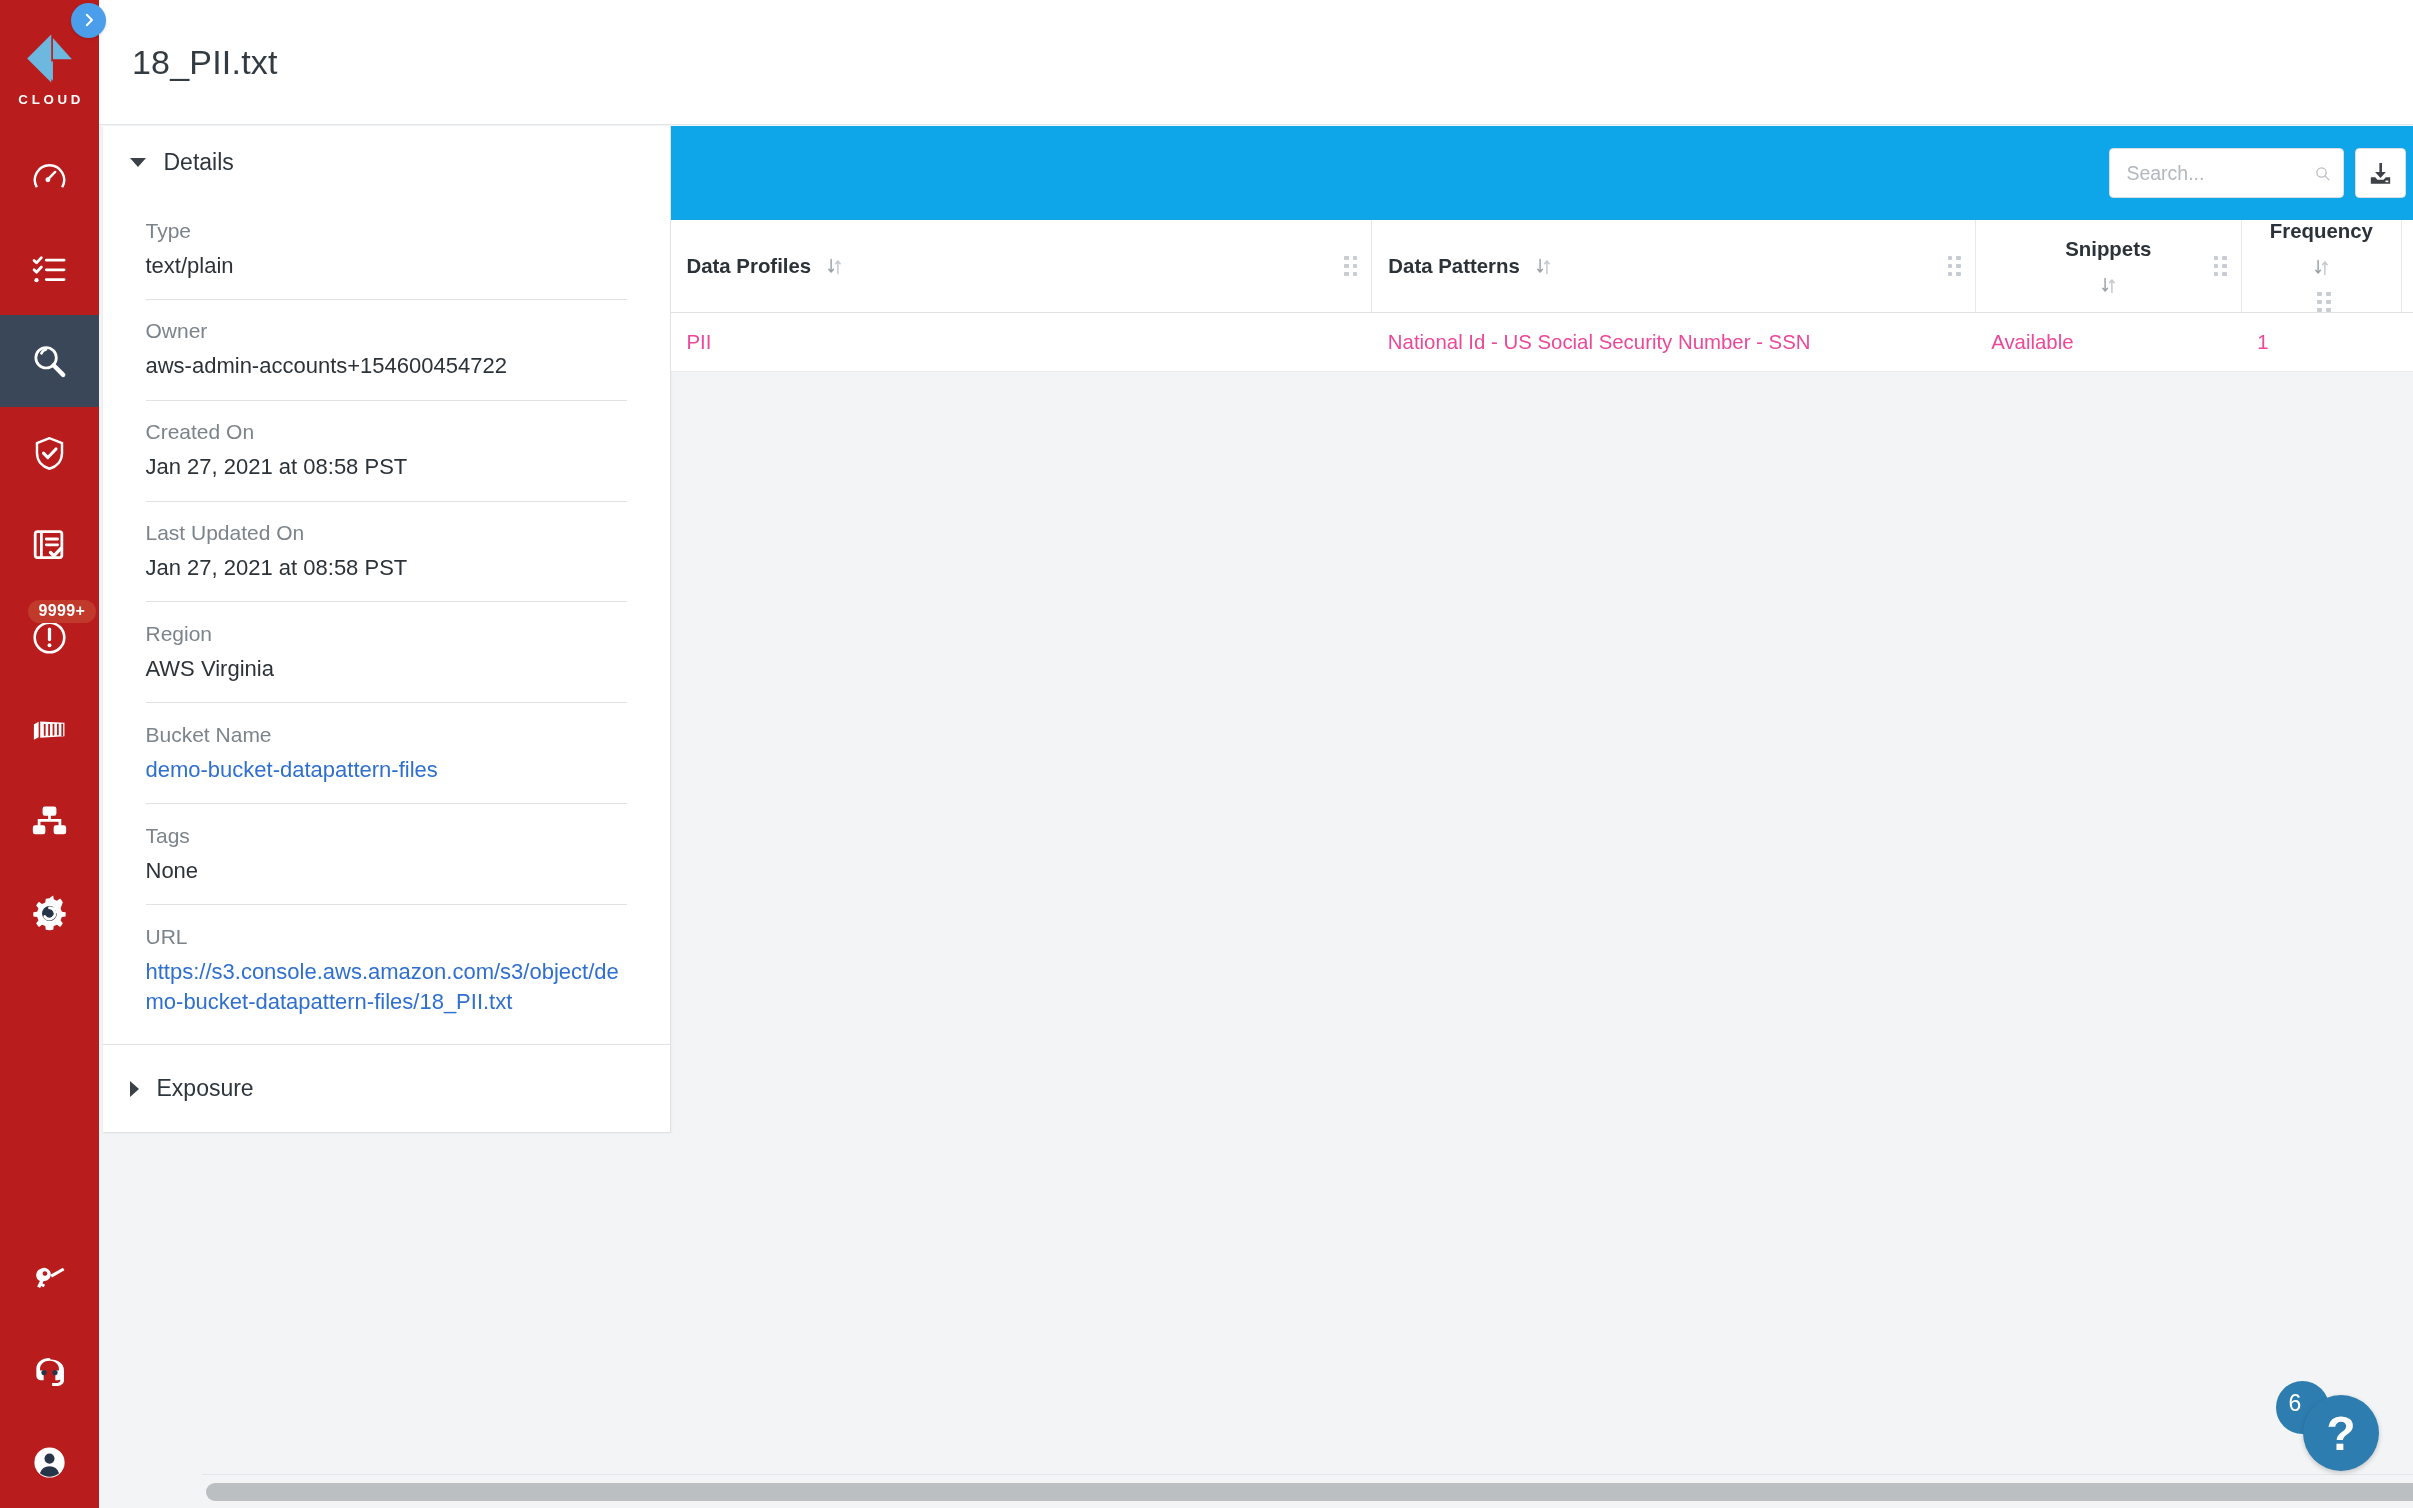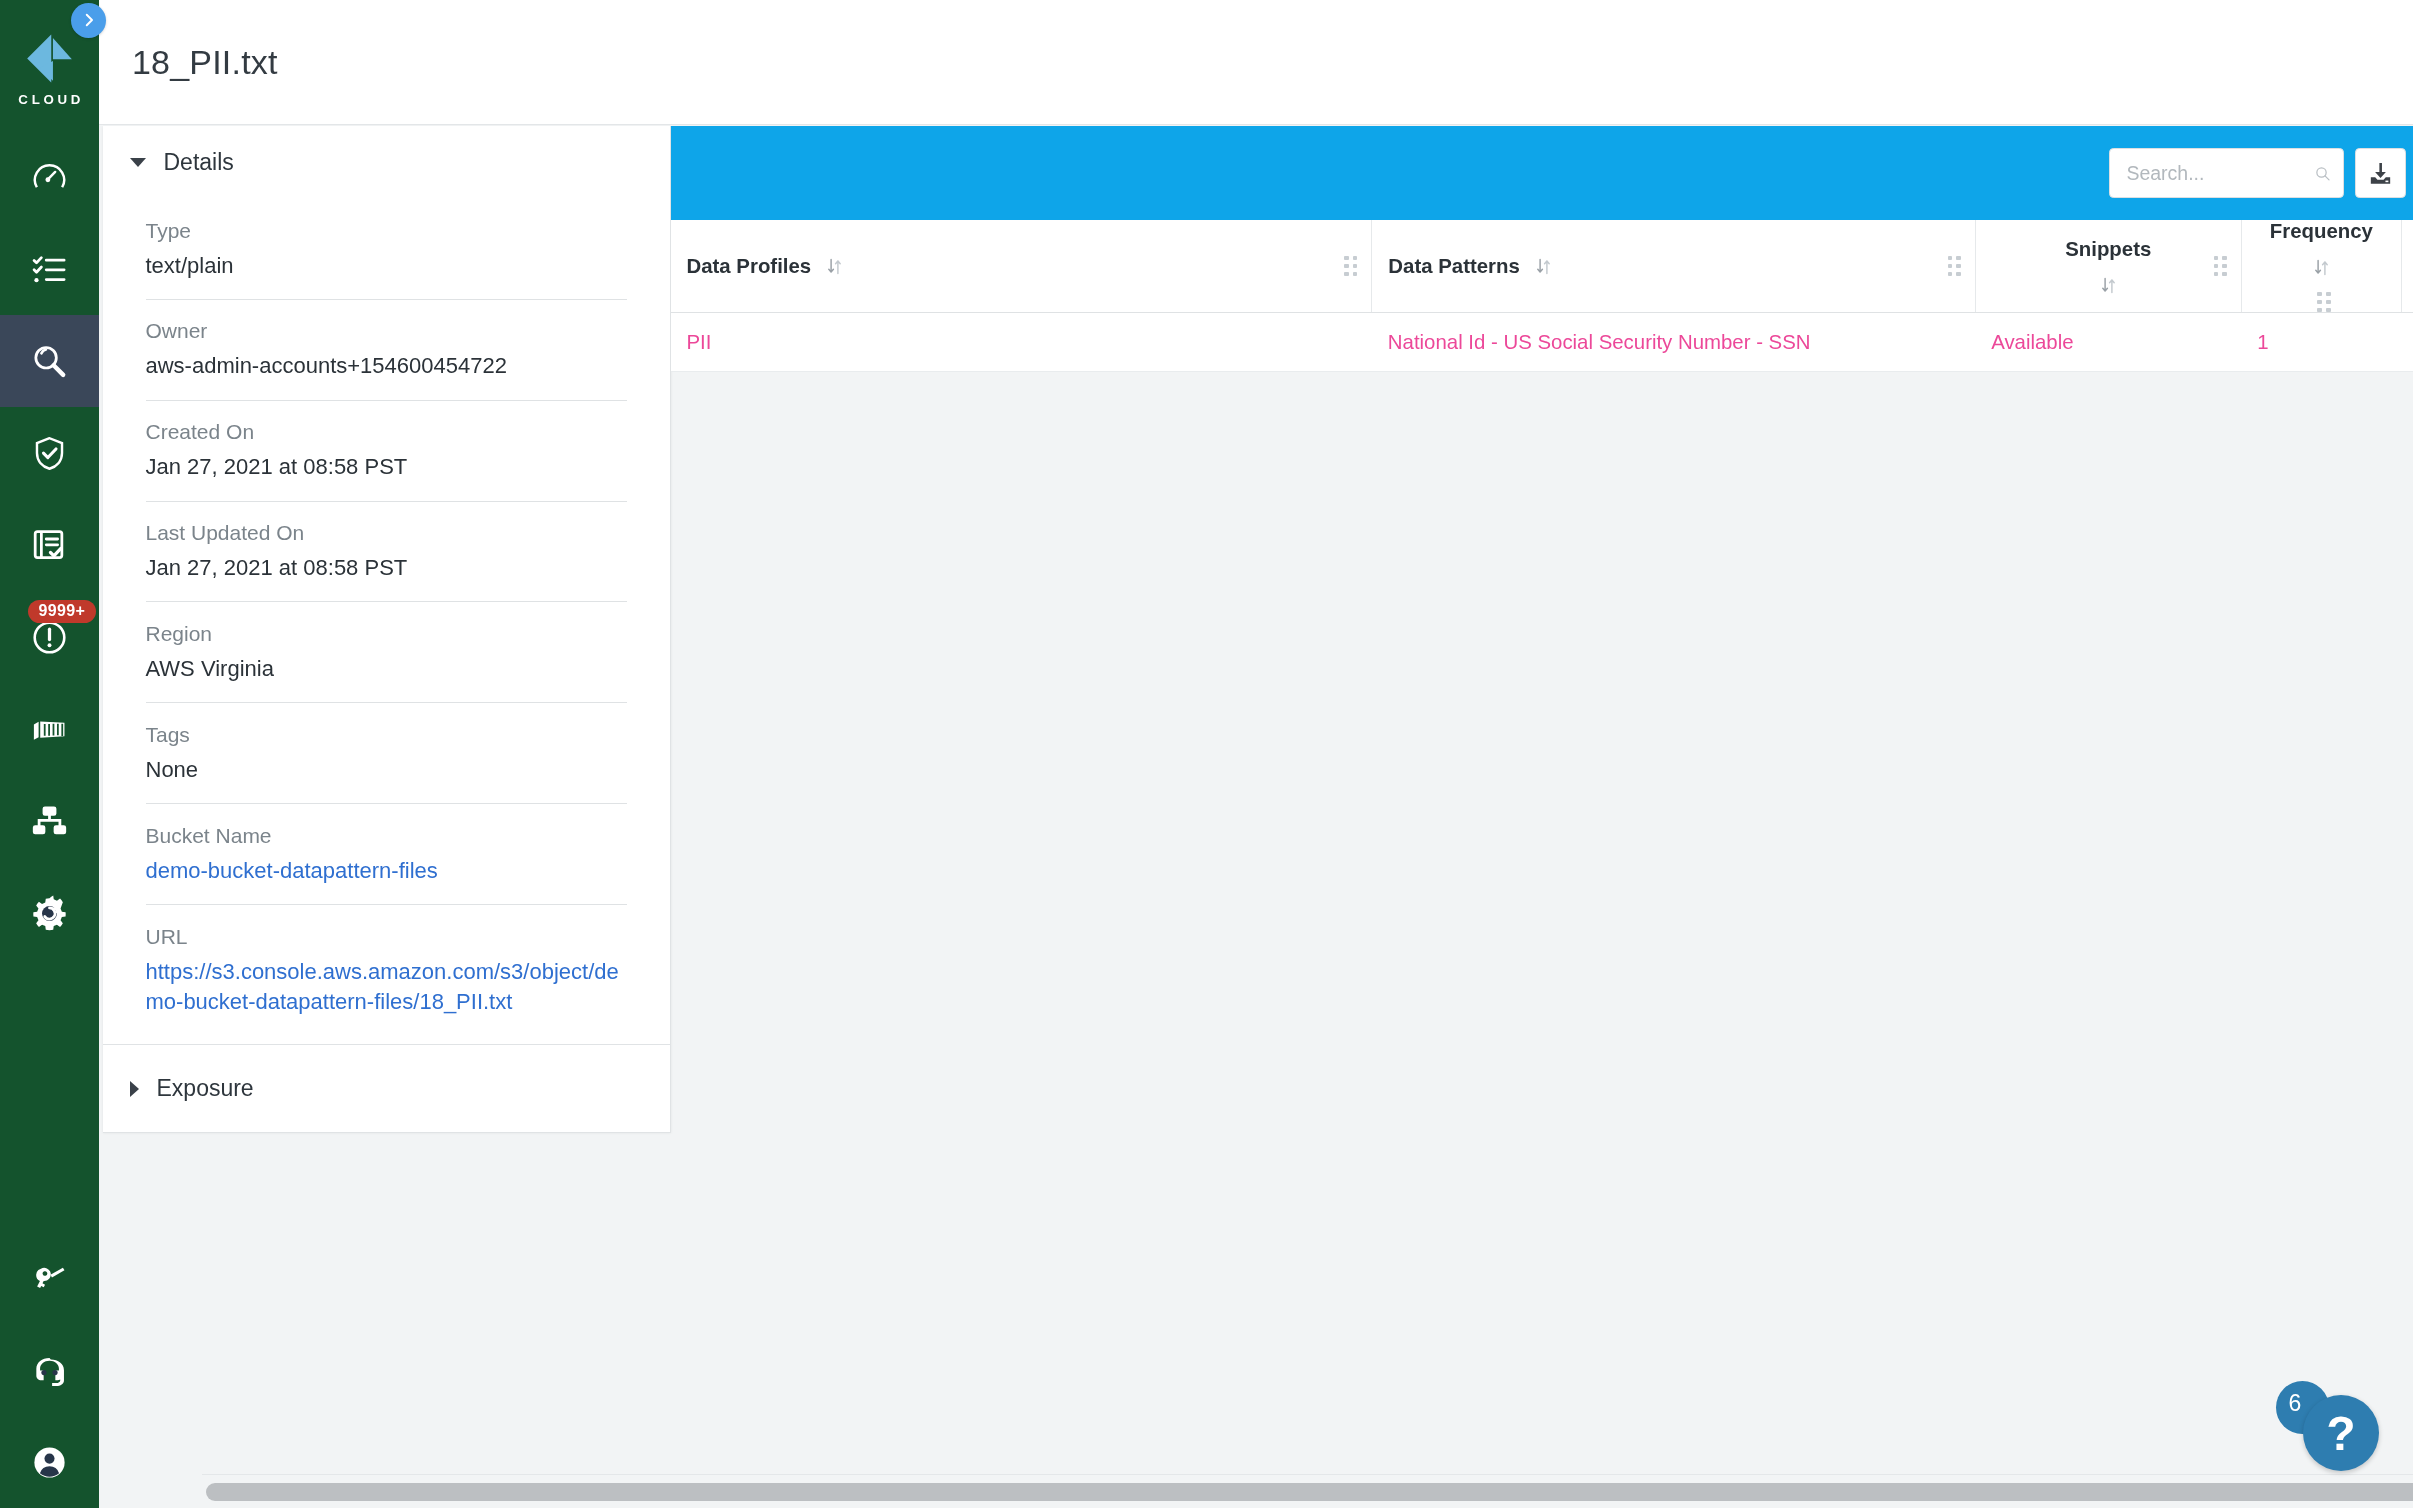--- a/index.html
+++ b/index.html
@@ -7,21 +7,21 @@
     width: 2413px; height: 1508px;
     font-family: "Liberation Sans", sans-serif;
     background: #f2f4f5;
     overflow: hidden;
   }
   .app { position: relative; width: 2413px; height: 1508px; display: flex; }
 
   
   .sidebar {
     width: 99px; height: 1508px;
-    background: #14532d;
+    background: #b91c1c;
     display: flex; flex-direction: column; align-items: center;
     flex: 0 0 99px;
     position: relative;
     z-index: 5;
   }
   .logo-block {
     width: 99px; height: 131px;
     display: flex; flex-direction: column;
     align-items: center; justify-content: center;
     padding-top: 7px;
@@ -377,27 +377,27 @@
             <div class="field-label">Last Updated On</div>
             <div class="field-value">Jan 27, 2021 at 08:58 PST</div>
           </div>
 
           <div class="field">
             <div class="field-label">Region</div>
             <div class="field-value">AWS Virginia</div>
           </div>
 
           <div class="field">
+            <div class="field-label">Bucket Name</div>
+            <div class="field-value link">demo-bucket-datapattern-files</div>
+          </div>
+
+          <div class="field">
             <div class="field-label">Tags</div>
             <div class="field-value">None</div>
-          </div>
-
-          <div class="field">
-            <div class="field-label">Bucket Name</div>
-            <div class="field-value link">demo-bucket-datapattern-files</div>
           </div>
 
           <div class="field">
             <div class="field-label">URL</div>
             <div class="field-value link">https://s3.console.aws.amazon.com/s3/object/demo-bucket-datapattern-files/18_PII.txt</div>
           </div>
 
         </div>
 
         <div class="acc-divider"></div>

